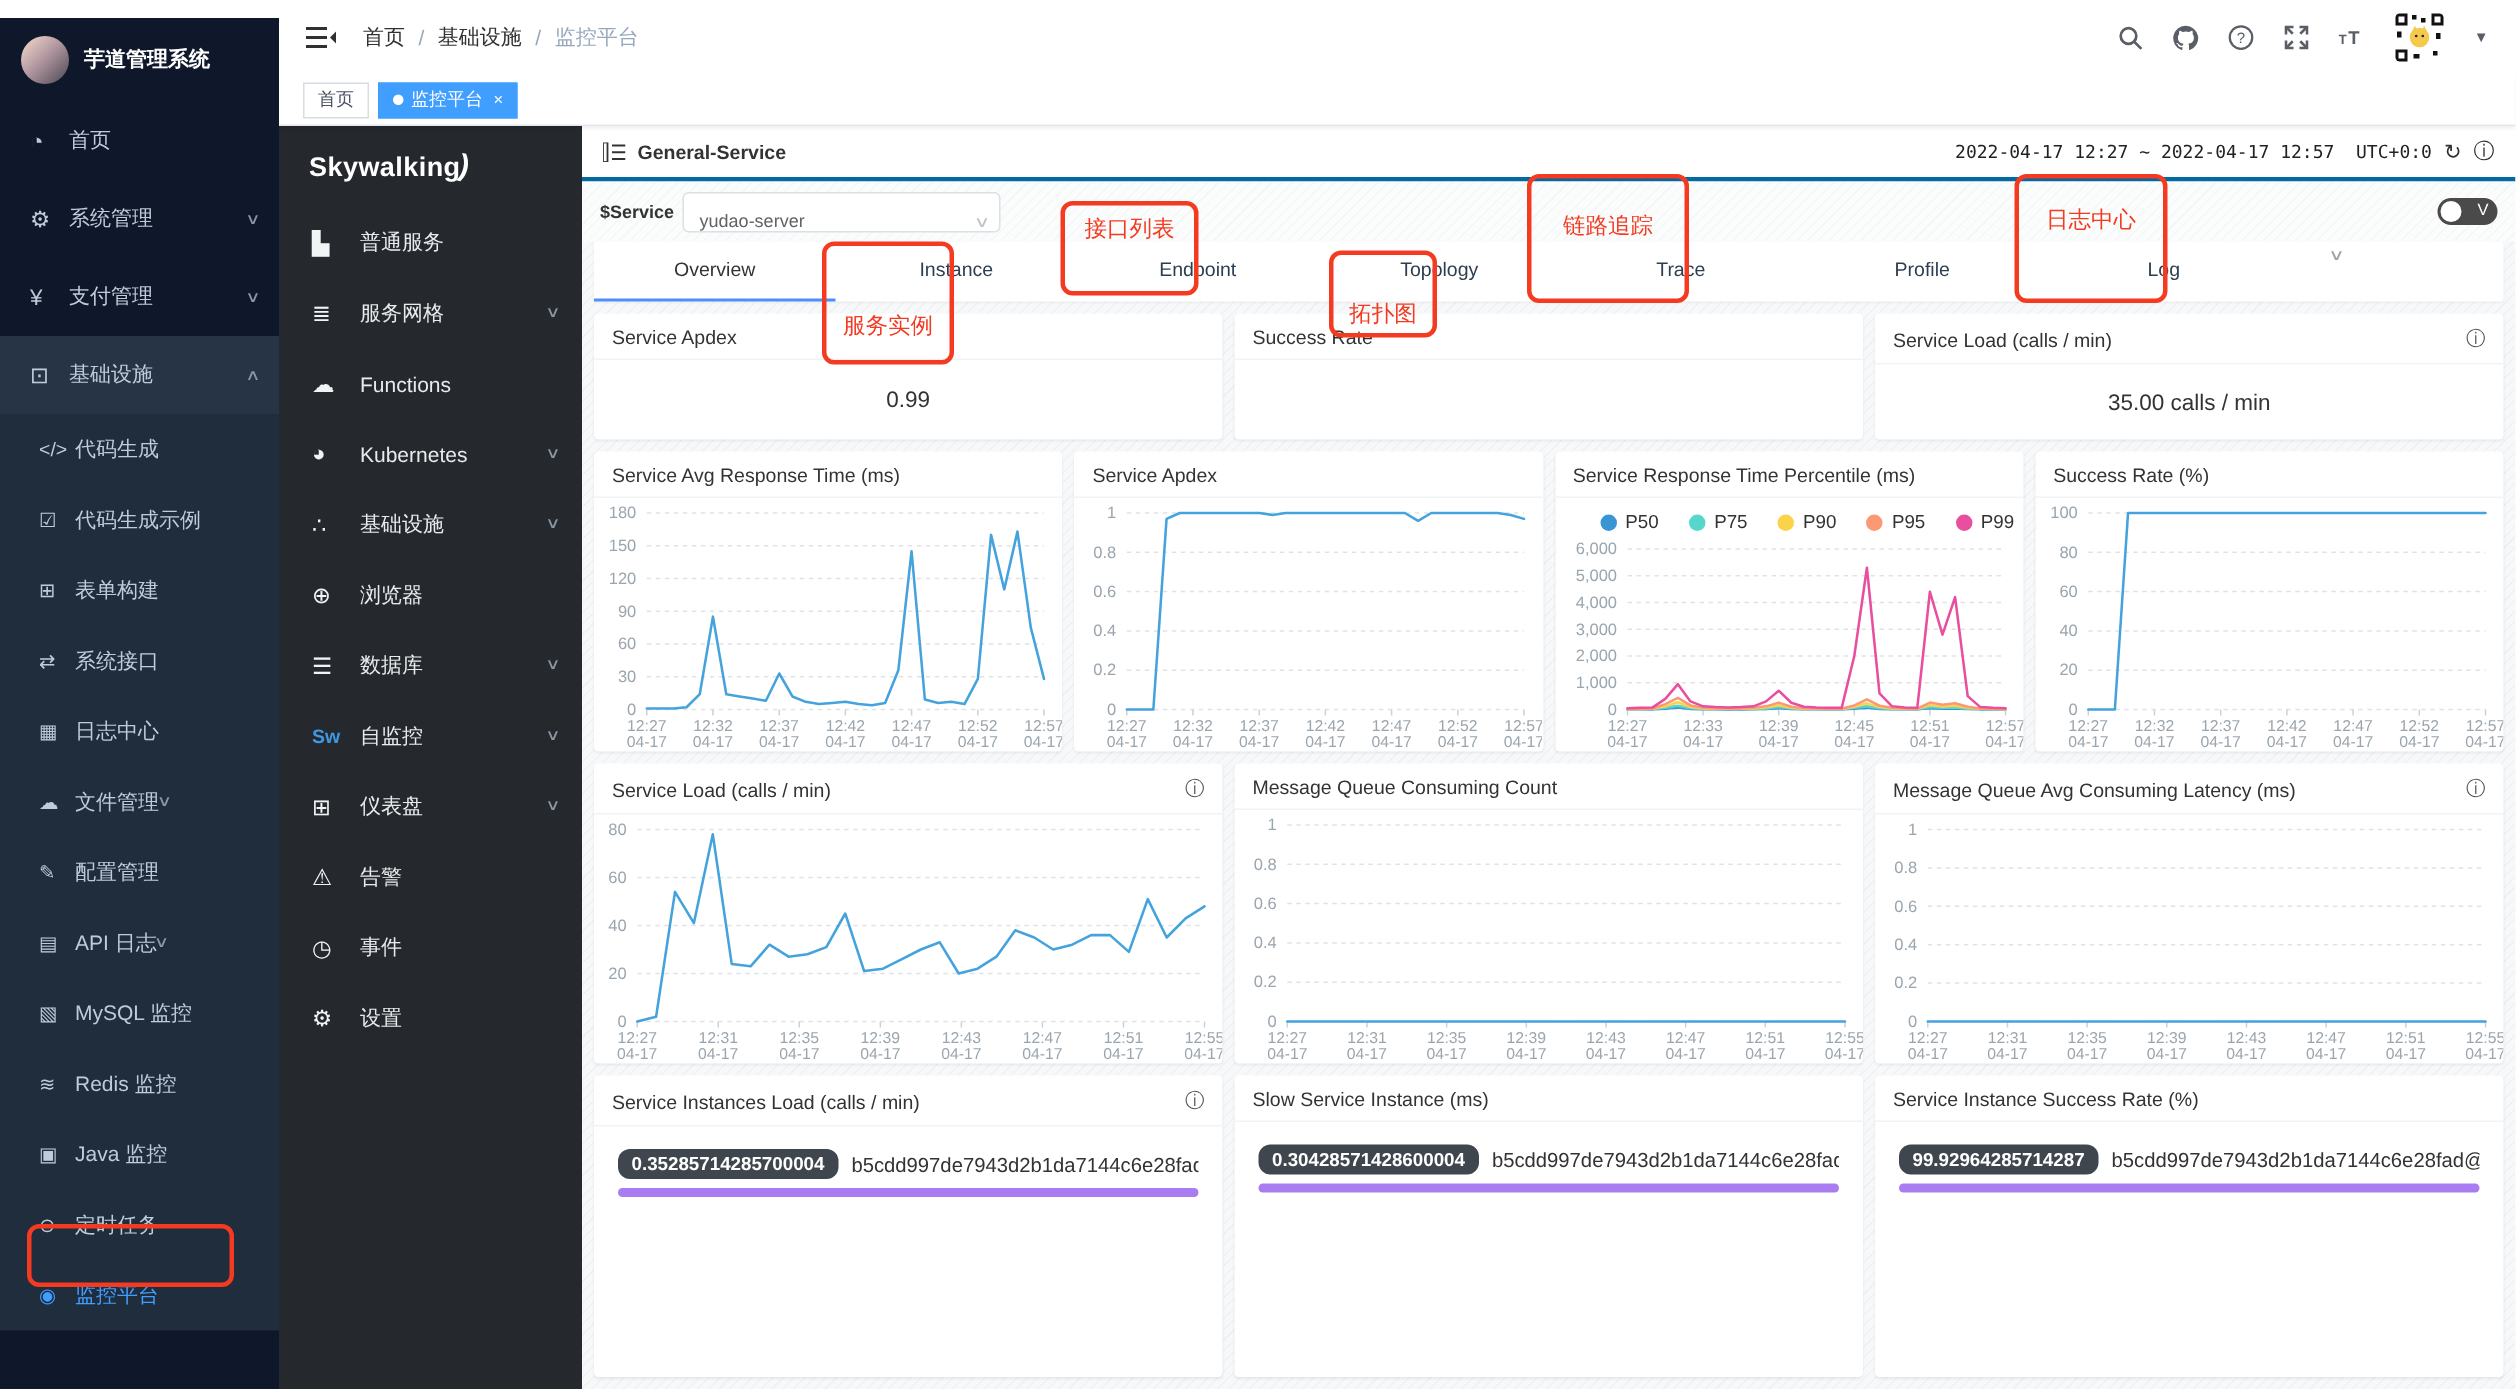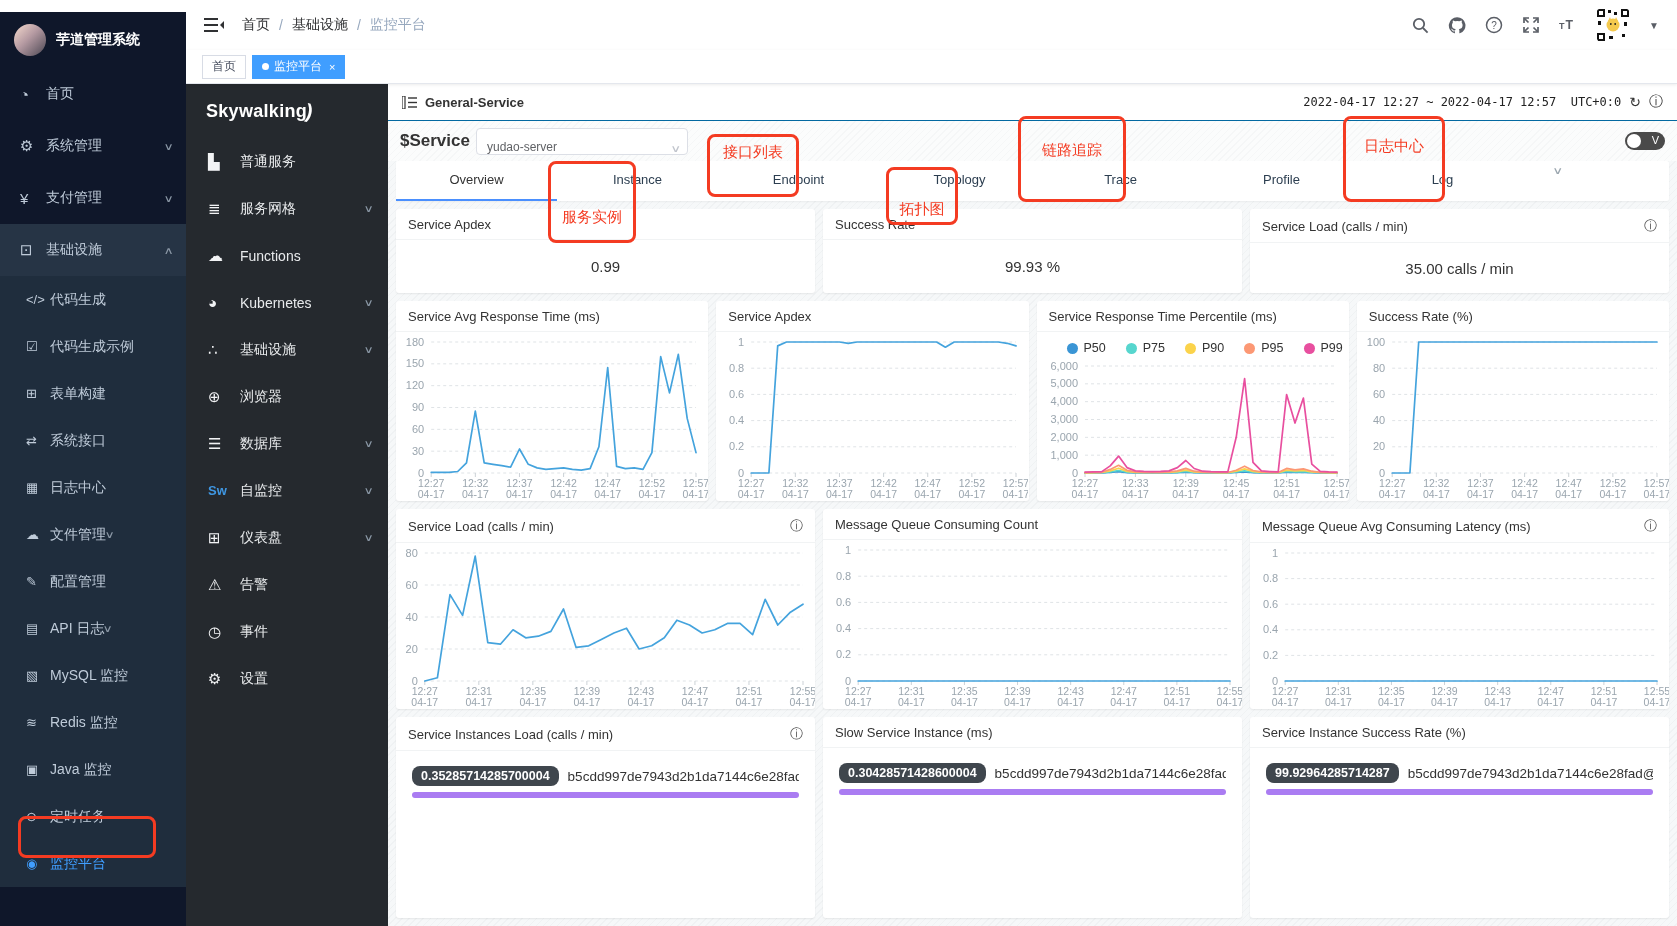--- a/index.html
+++ b/index.html
@@ -44,27 +44,27 @@
   .sw-sidebar { position:absolute; left:186px; top:84px; bottom:0; width:202px; background:#25292e; z-index:3; }
   .sw-logo { height:54px; display:flex; align-items:center; padding-left:20px; color:#fff; font-size:18px; font-weight:bold; letter-spacing:.3px; }
   .sw-logo .moon { font-weight:bold; font-size:20px; margin-left:-1px; transform:rotate(12deg); display:inline-block; }
   .sw-item { height:47px; display:flex; align-items:center; padding:0 16px 0 22px; color:#e8eaec; font-size:14px; cursor:pointer; }
   .sw-item .mi { width:32px; font-size:15px; color:#f2f3f5; }
   .sw-item .mi.swlogo { color:#3f97e3; font-weight:bold; font-size:13px; }
   .sw-item .lbl { flex:1; }
 
   
   .sw-main { position:absolute; left:388px; top:84px; right:0; bottom:0; display:flex; flex-direction:column; background:#fff; }
-  .sw-header { height:37px; background:#fff; border-bottom:1px solid #0369a1; display:flex; align-items:center; padding:0 14px; flex:0 0 37px; }
+  .sw-header { height:37px; background:#fff; border-bottom:3px solid #0369a1; display:flex; align-items:center; padding:0 14px; flex:0 0 37px; }
   .sw-header .h-title { font-size:13px; font-weight:bold; color:#333; margin-left:8px; }
   .sw-header .h-right { margin-left:auto; display:flex; align-items:center; gap:8px; }
   .sw-header .h-time { font-family:"DejaVu Sans Mono",monospace; font-size:12px; color:#222; }
   .sw-header .h-ic { font-size:14px; color:#333; cursor:pointer; }
   .sw-toolbar { height:40px; display:flex; align-items:center; padding:0 12px; flex:0 0 40px; background:#fbfcfc; background-image:repeating-linear-gradient(135deg,rgba(120,130,140,.045) 0 1px,transparent 1px 5px); }
-  .svc-label { font-size:17px; font-weight:bold; color:#333; margin-right:6px; }
+  .svc-label { font-size:12px; font-weight:bold; color:#333; margin-right:6px; }
   .svc-select { width:212px; height:27px; border:1px solid #dcdfe6; border-radius:4px; background:#fff; display:flex; align-items:flex-end; padding:0 8px 0 10px; font-size:12px; color:#606266; cursor:pointer; }
   .svc-select .sel-chv { margin-left:auto; color:#c0c4cc; font-size:10px; transform:scaleX(1.5); }
   .toggle { margin-left:auto; width:40px; height:18px; border-radius:9px; background:#4a4a4a; position:relative; cursor:pointer; }
   .toggle .knob { position:absolute; left:2px; top:2px; width:14px; height:14px; border-radius:50%; background:#fff; }
   .toggle .tv { position:absolute; right:6px; top:2px; color:#fff; font-size:11px; }
   .sw-body { flex:1; padding:0 8px 8px; background:#f6f8f9; background-image:repeating-linear-gradient(135deg,rgba(120,130,140,.05) 0 1px,transparent 1px 5px); overflow:hidden; display:flex; flex-direction:column; position:relative; }
   .mini-caret { position:absolute; top:4px; right:116px; color:#9aa5ae; font-size:10px; transform:scaleX(1.5); }
 
   .sw-tabs { background:#fff; height:40px; flex:0 0 40px; display:flex; margin-bottom:8px; box-shadow:0 1px 2px rgba(0,0,0,.05); border-radius:2px;align-items:center; }
   .tab { width:161px; text-align:center; line-height:38px; font-size:13px; color:#2c3e50; cursor:pointer; border-bottom:2px solid transparent; }
@@ -369,21 +369,20 @@
         <div class="card">
           <div class="card-title">
             <span class="t">Service Apdex</span>
           </div>
           <div class="metric-val">0.99</div>
         </div>
         <div class="card">
           <div class="card-title">
             <span class="t">Success Rate</span>
           </div>
-          <div class="metric-val">99.93 %</div>
         </div>
         <div class="card">
           <div class="card-title">
             <span class="t">Service Load (calls / min)</span>
             <span class="info-ic">ⓘ</span>
           </div>
           <div class="metric-val">35.00 calls / min</div>
         </div>
       </div>
     <div class="grid-row r-charts4" id="charts-row1">

